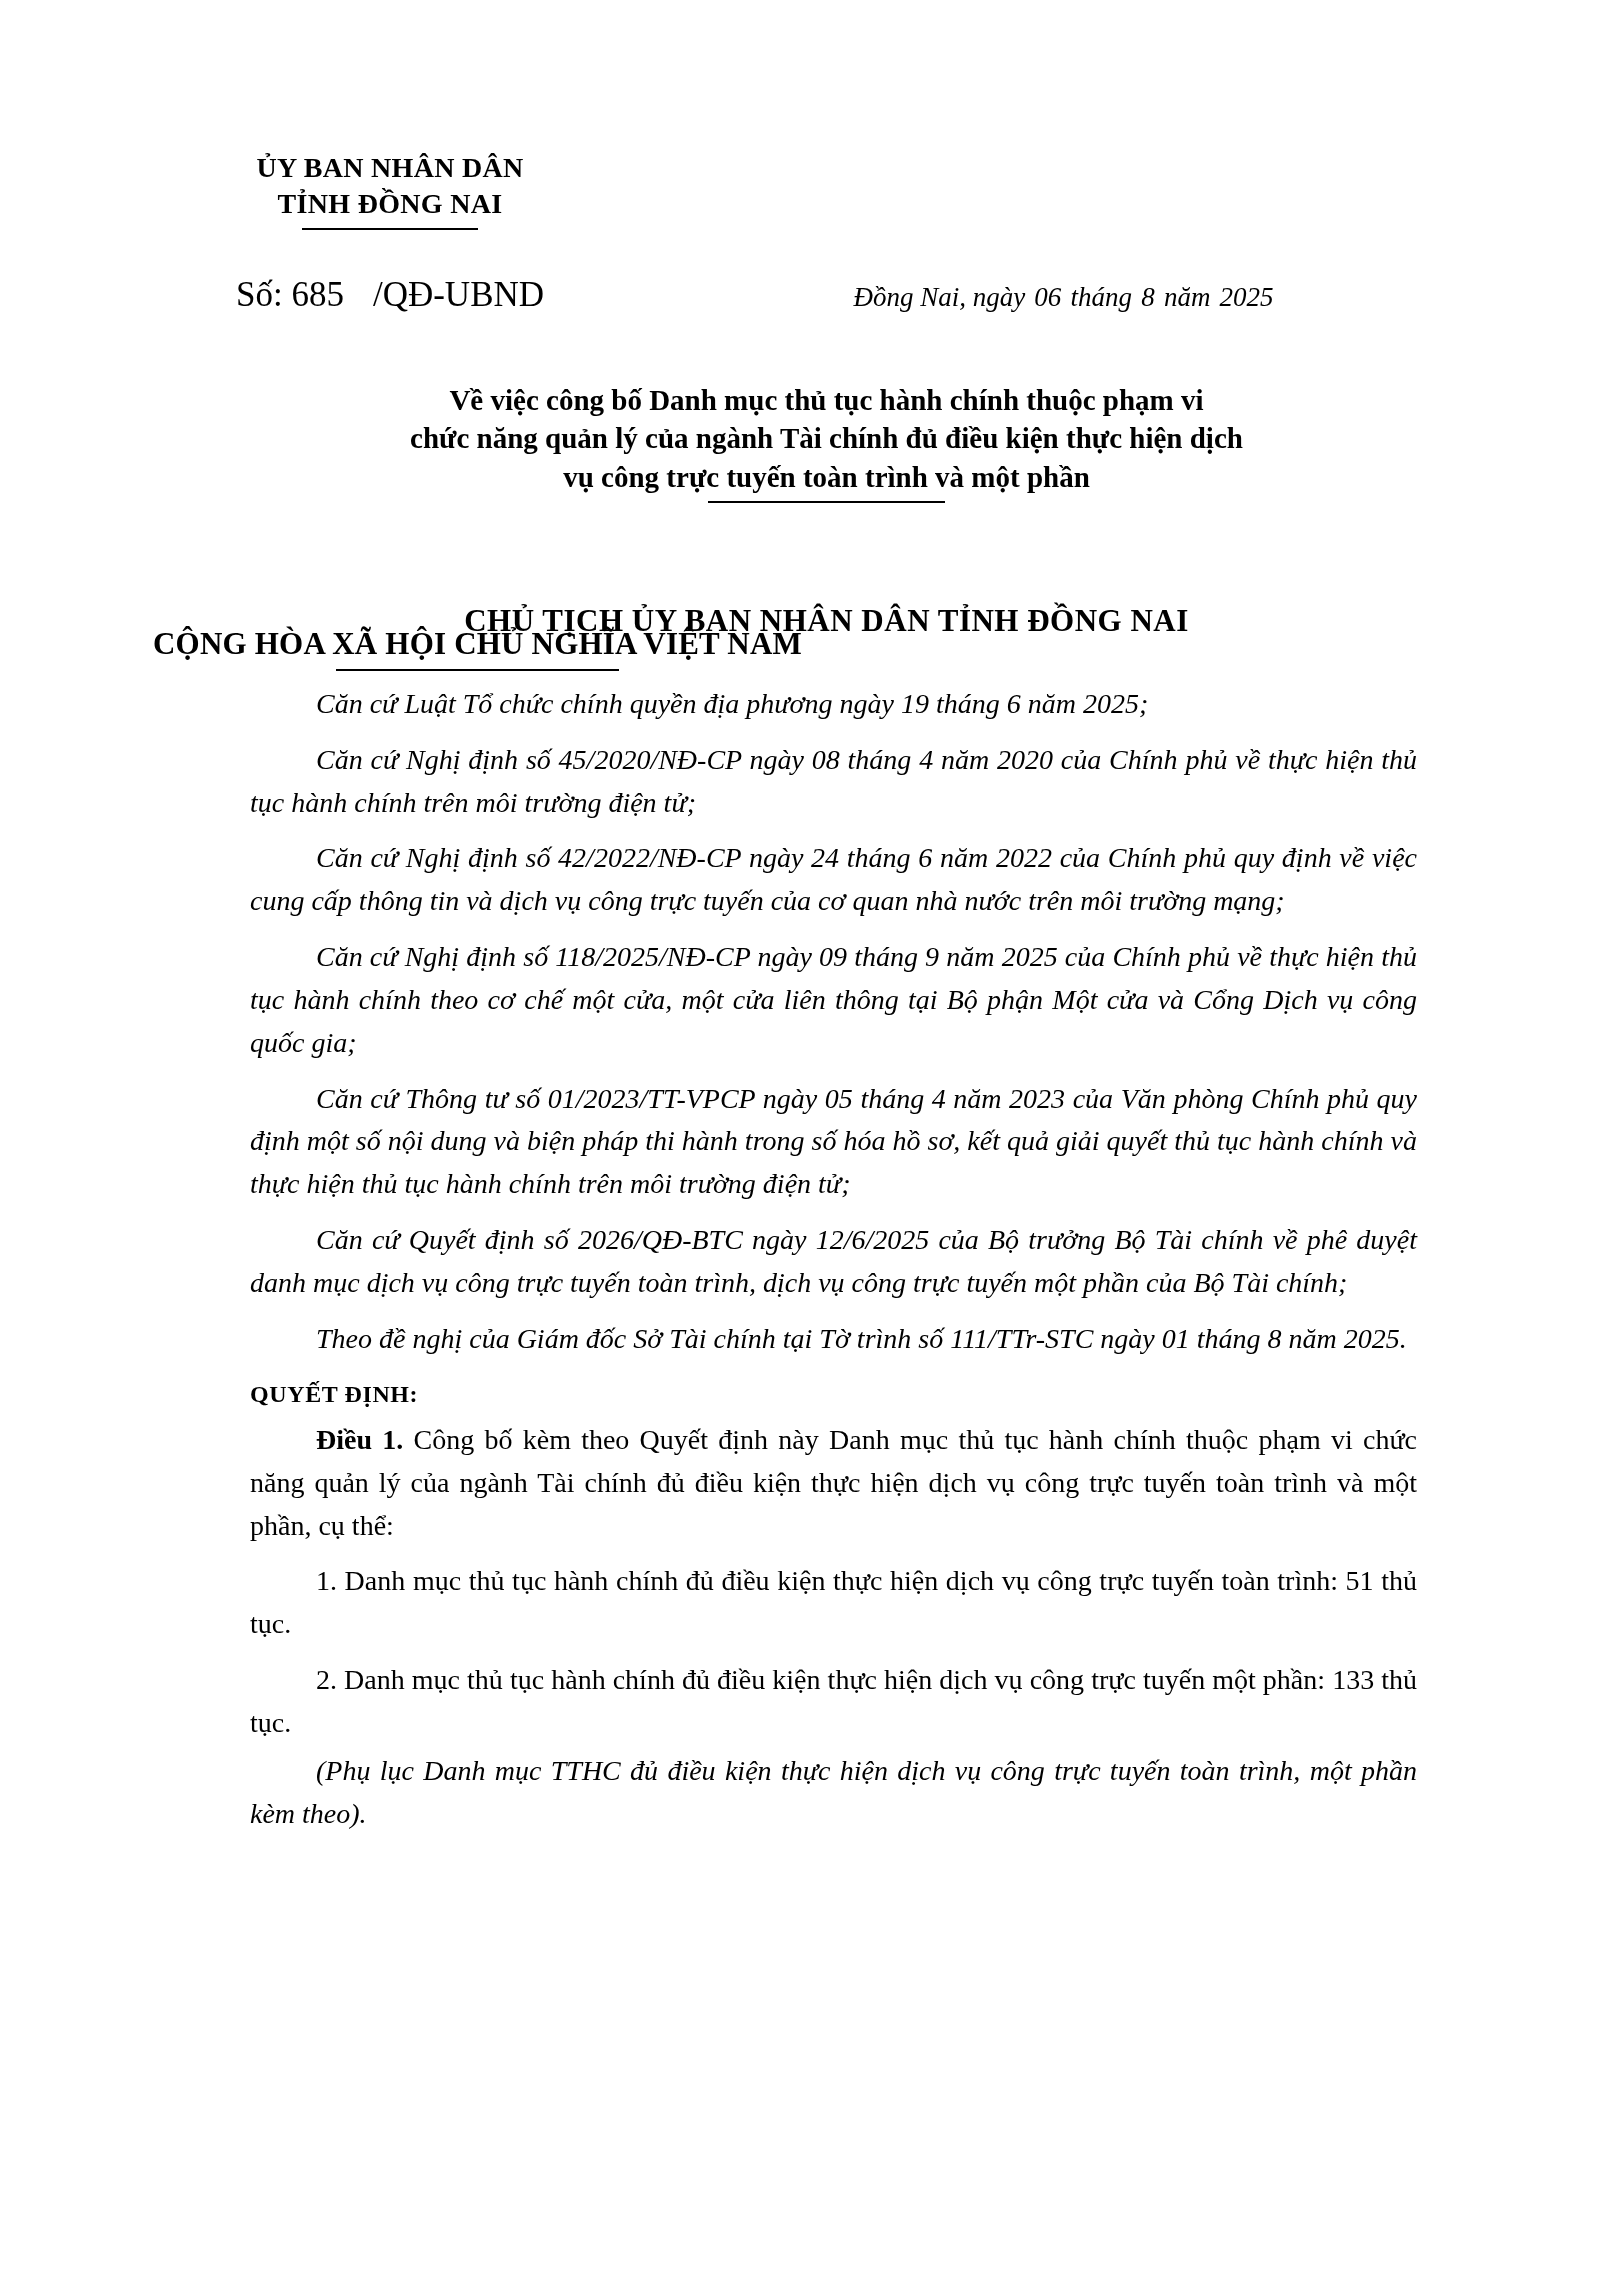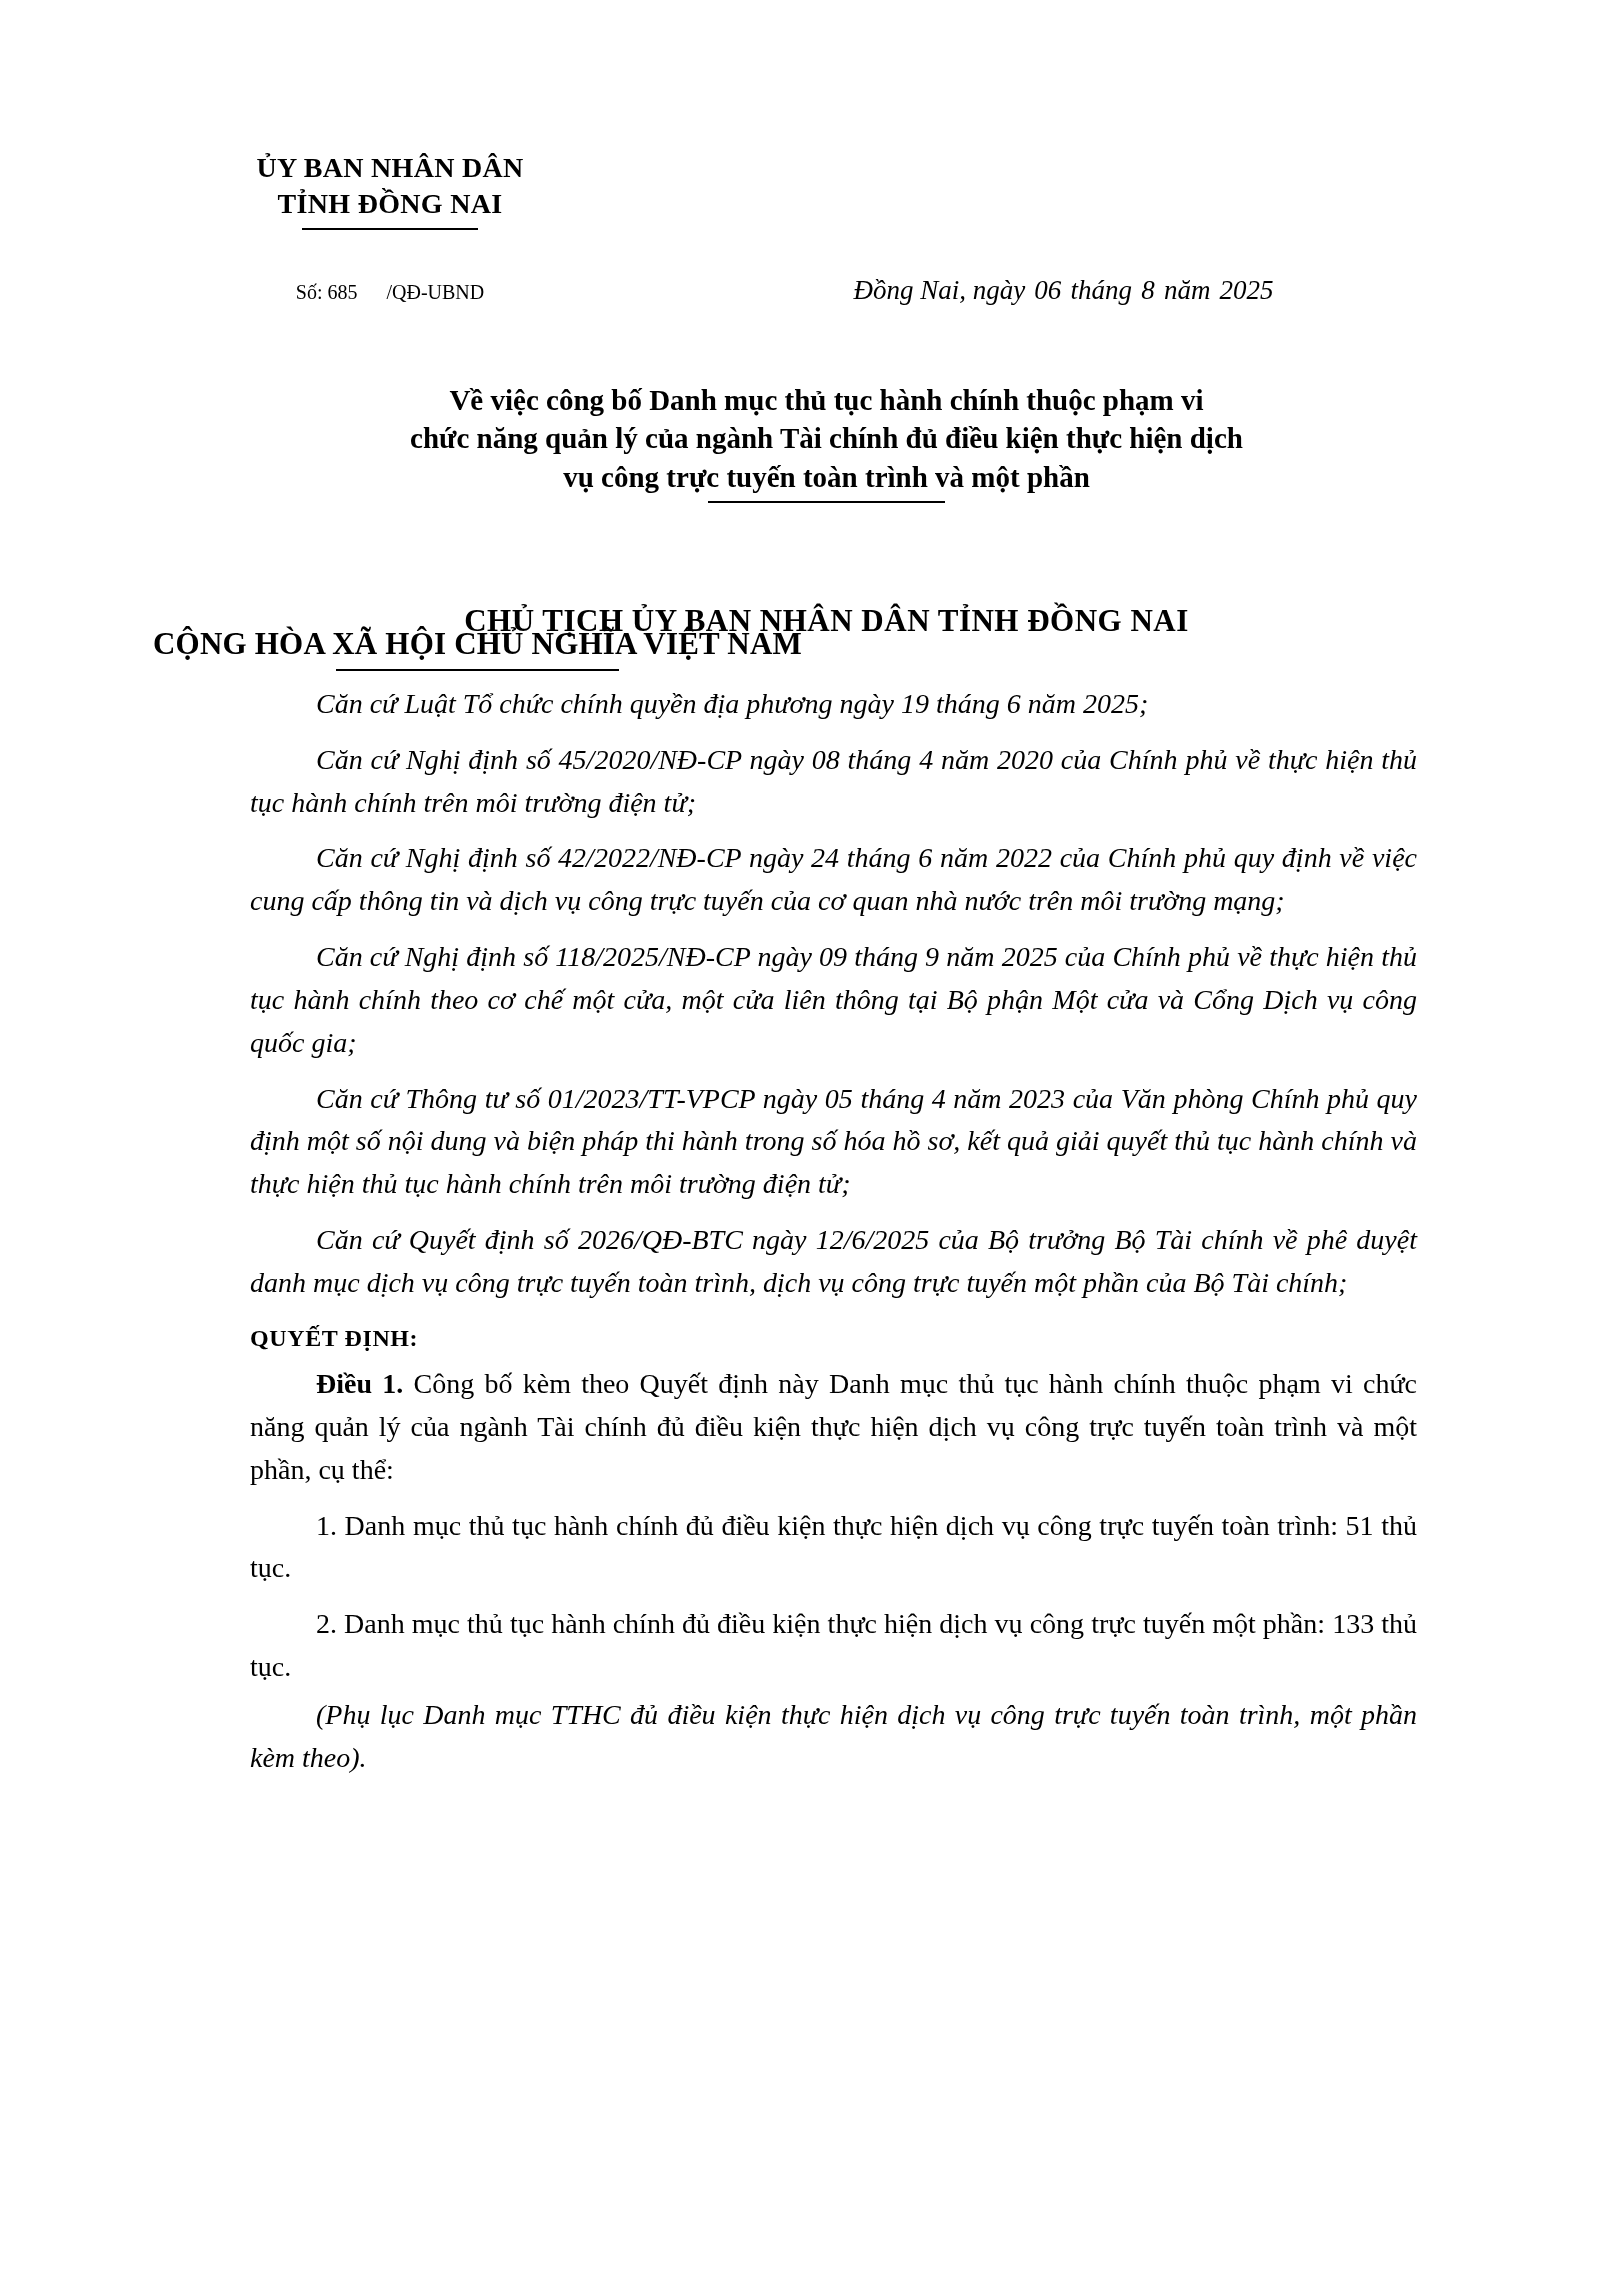--- a/index.html
+++ b/index.html
@@ -74,21 +74,21 @@
     left: 153px;
     width: 1347px;
     display: flex;
     flex-direction: row;
     align-items: baseline;
   }
   .meta-left {
     width: 474px;
     flex: 0 0 474px;
     text-align: center;
-    font-size: 20px;
+    font-size: 35px;
     white-space: nowrap;
   }
   .meta-left .sep { display: inline-block; width: 29px; }
   .meta-right {
     flex: 1 1 auto;
     text-align: center;
     font-size: 27px;
     font-style: italic;
     white-space: nowrap;
   }
@@ -201,20 +201,21 @@
   <div class="authority">CHỦ TỊCH ỦY BAN NHÂN DÂN TỈNH ĐỒNG NAI</div>
 
   <div class="body">
 
     <p class="para ital">Căn cứ Luật Tổ chức chính quyền địa phương ngày 19 tháng 6 năm 2025;</p>
     <p class="para ital">Căn cứ Nghị định số 45/2020/NĐ-CP ngày 08 tháng 4 năm 2020 của Chính phủ về thực hiện thủ tục hành chính trên môi trường điện tử;</p>
     <p class="para ital">Căn cứ Nghị định số 42/2022/NĐ-CP ngày 24 tháng 6 năm 2022 của Chính phủ quy định về việc cung cấp thông tin và dịch vụ công trực tuyến của cơ quan nhà nước trên môi trường mạng;</p>
     <p class="para ital">Căn cứ Nghị định số 118/2025/NĐ-CP ngày 09 tháng 9 năm 2025 của Chính phủ về thực hiện thủ tục hành chính theo cơ chế một cửa, một cửa liên thông tại Bộ phận Một cửa và Cổng Dịch vụ công quốc gia;</p>
     <p class="para ital">Căn cứ Thông tư số 01/2023/TT-VPCP ngày 05 tháng 4 năm 2023 của Văn phòng Chính phủ quy định một số nội dung và biện pháp thi hành trong số hóa hồ sơ, kết quả giải quyết thủ tục hành chính và thực hiện thủ tục hành chính trên môi trường điện tử;</p>
     <p class="para ital">Căn cứ Quyết định số 2026/QĐ-BTC ngày 12/6/2025 của Bộ trưởng Bộ Tài chính về phê duyệt danh mục dịch vụ công trực tuyến toàn trình, dịch vụ công trực tuyến một phần của Bộ Tài chính;</p>
+    <p class="para ital">Theo đề nghị của Giám đốc Sở Tài chính tại Tờ trình số 111/TTr-STC ngày 01 tháng 8 năm 2025.</p>
 
     <div class="decide-word">QUYẾT ĐỊNH:</div>
 
     <p class="para"><span class="lead">Điều 1.</span><span> Công bố kèm theo Quyết định này Danh mục thủ tục hành chính thuộc phạm vi chức năng quản lý của ngành Tài chính đủ điều kiện thực hiện dịch vụ công trực tuyến toàn trình và một phần, cụ thể:</span></p>
 
     <p class="para">1. Danh mục thủ tục hành chính đủ điều kiện thực hiện dịch vụ công trực tuyến toàn trình: 51 thủ tục.</p>
     <p class="para">2. Danh mục thủ tục hành chính đủ điều kiện thực hiện dịch vụ công trực tuyến một phần: 133 thủ tục.</p>
 
     <div class="gap-sm"></div>
     <p class="para ital">(Phụ lục Danh mục TTHC đủ điều kiện thực hiện dịch vụ công trực tuyến toàn trình, một phần kèm theo).</p>

